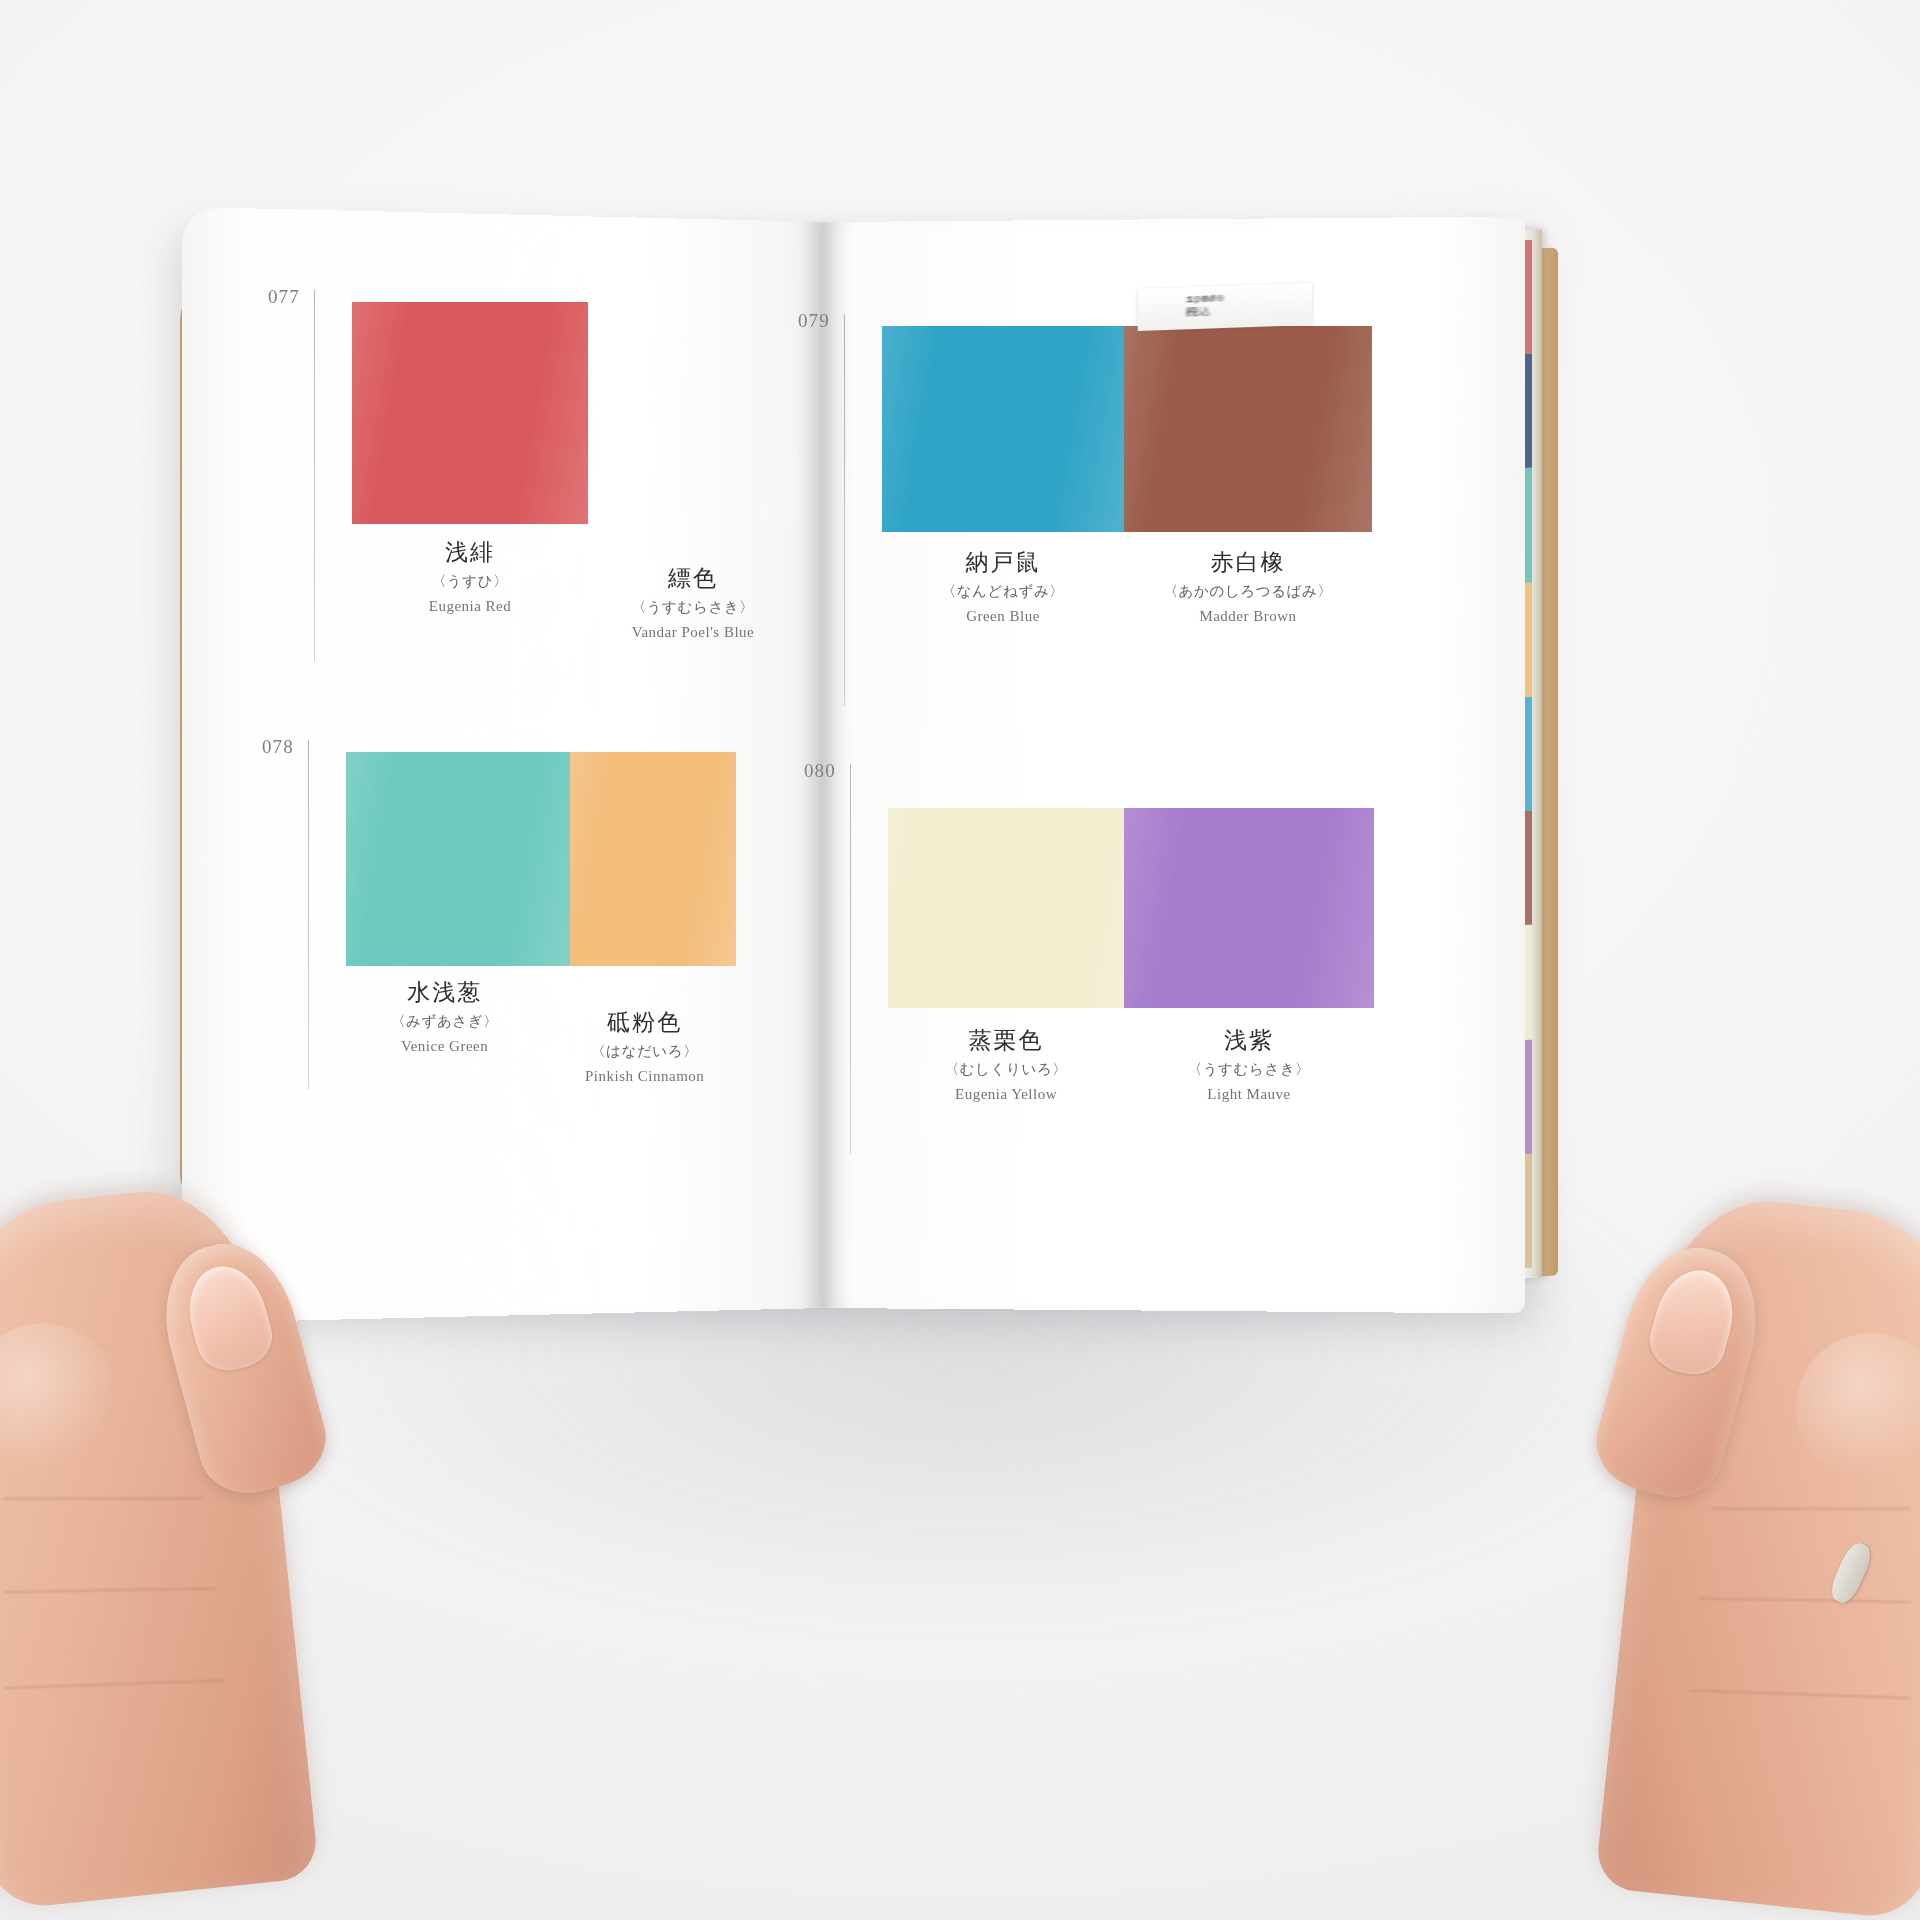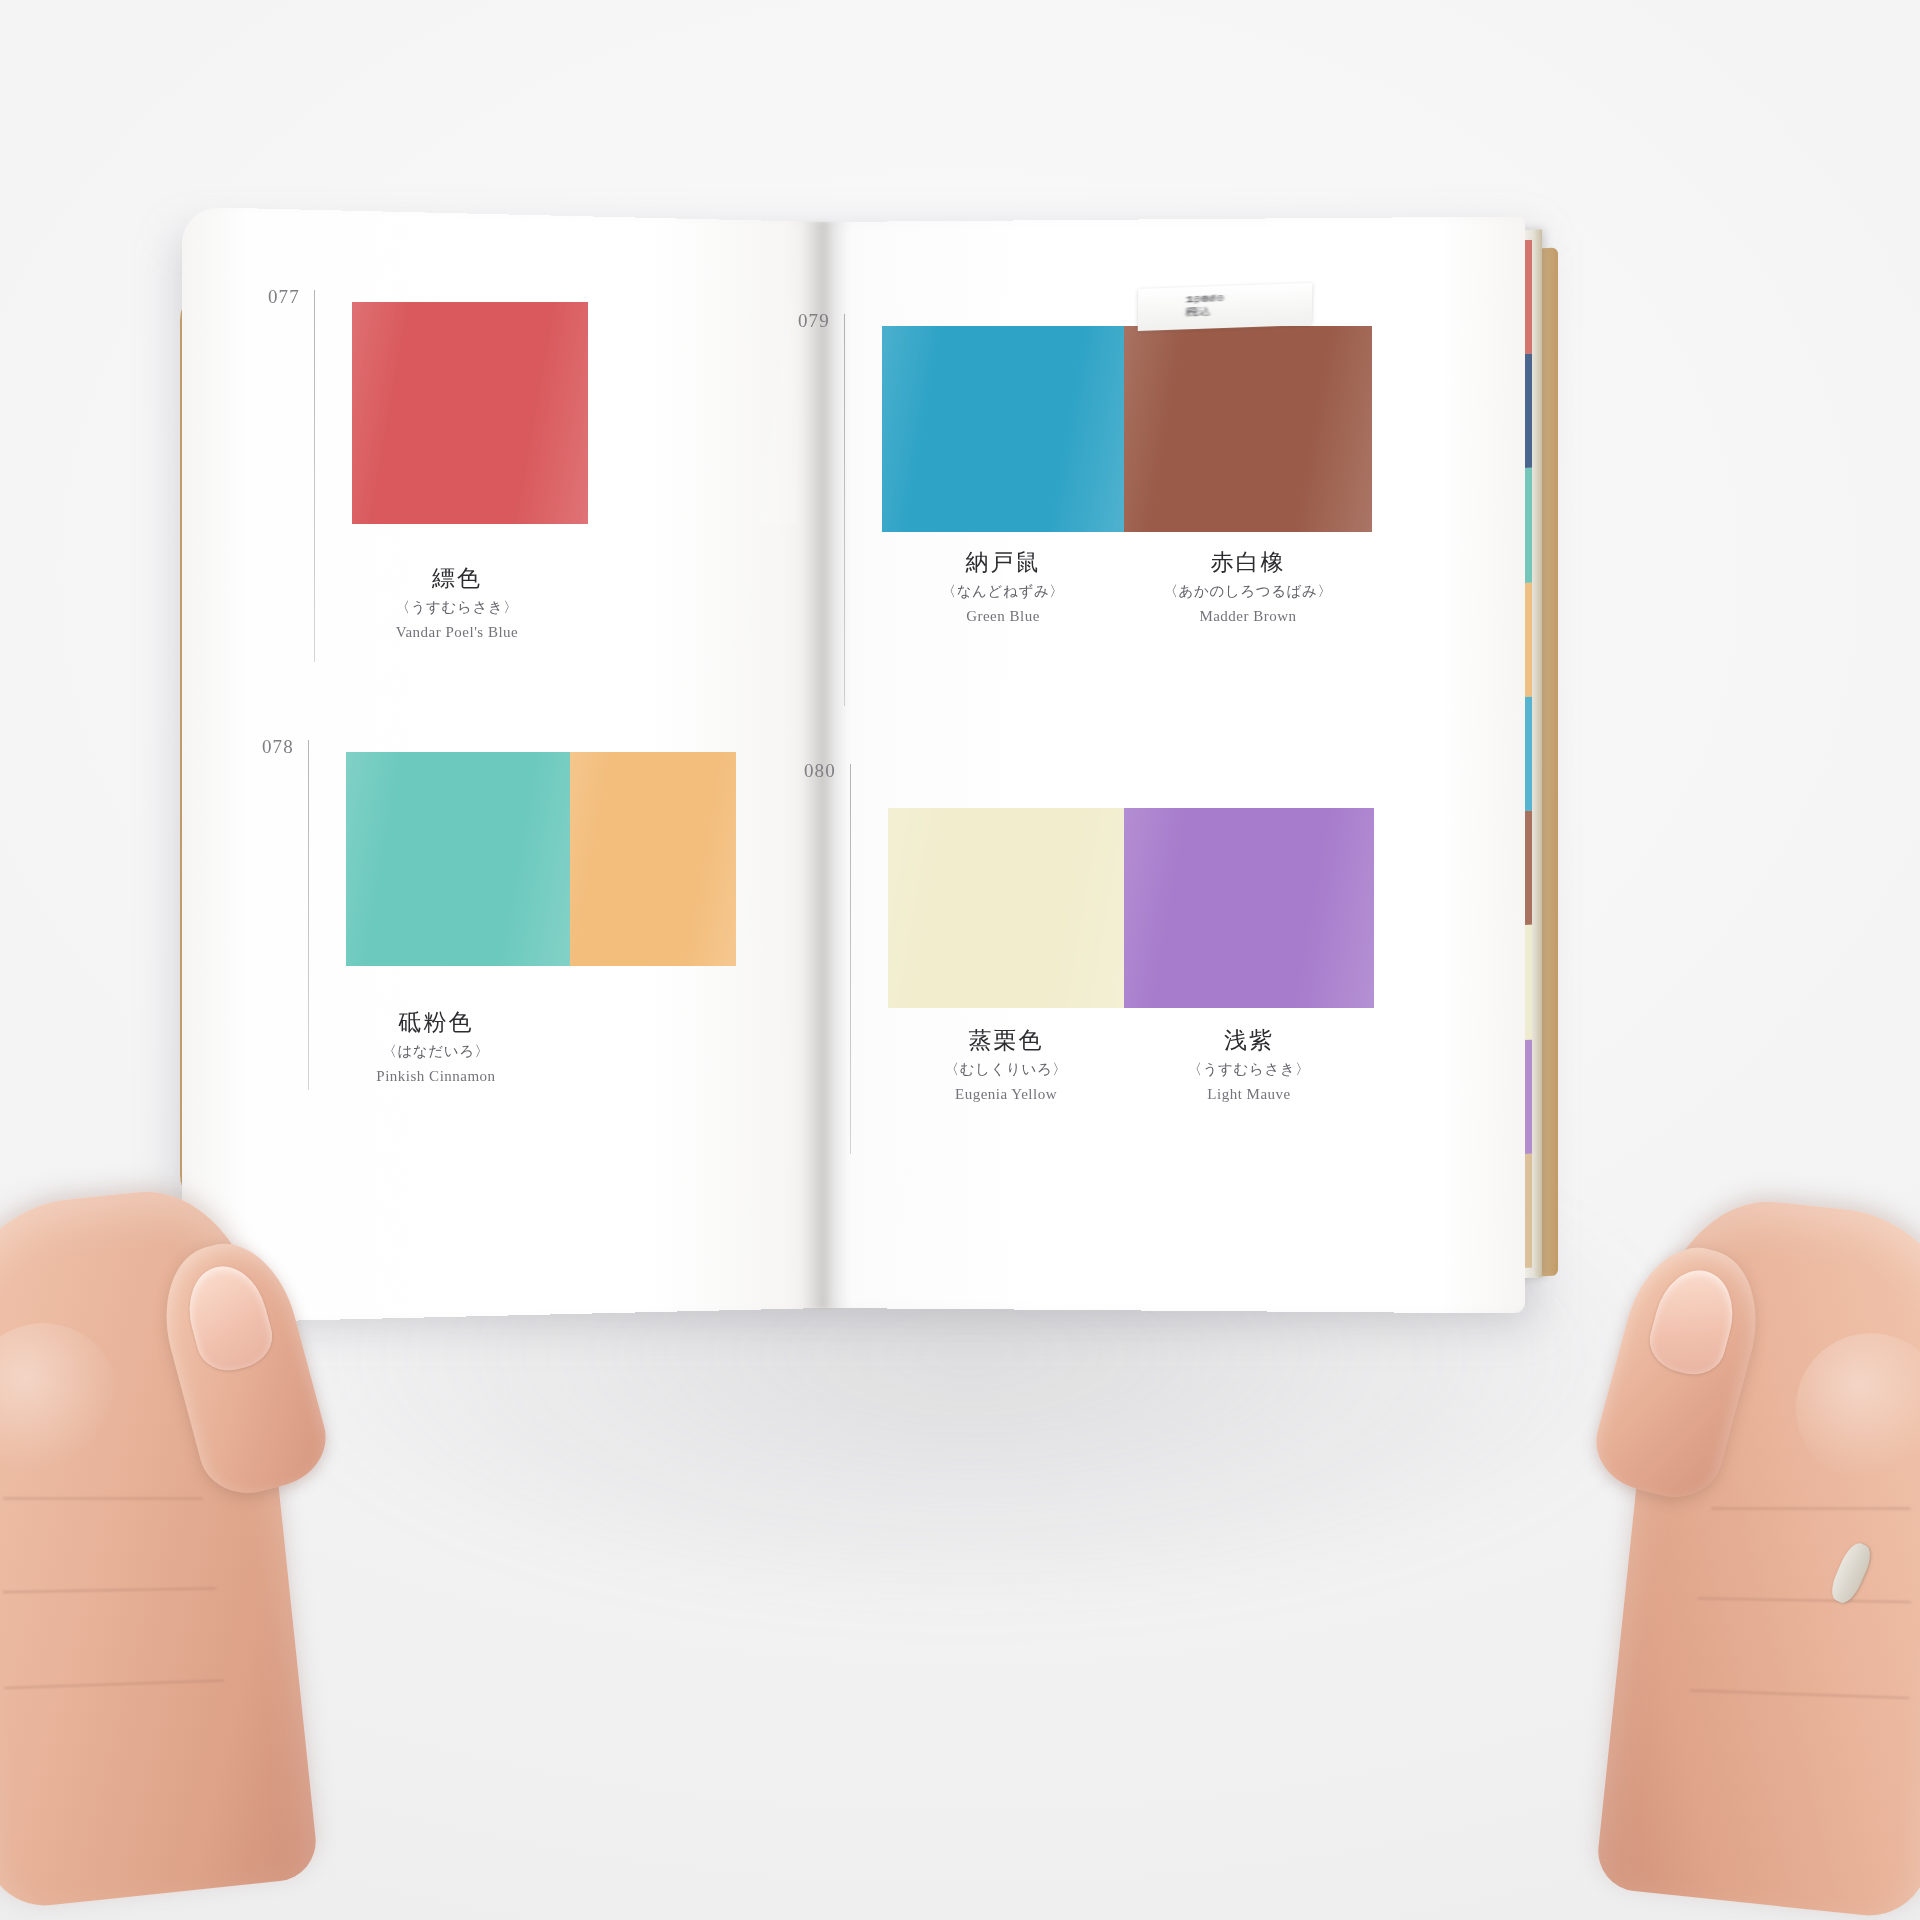--- a/index.html
+++ b/index.html
@@ -217,36 +217,46 @@
   <div class="gutter"></div>
 
   <div class="entry" style="left:118px; top:68px;">
     <div class="rule" style="height:372px;"></div>
     <div class="folio">077</div>
     <div class="swatch-row">
       <div class="swatch" style="width: 236px; height: 222px; background: rgb(217, 89, 92);"></div>
       <div class="swatch" style="width:210px;height:222px;"></div>
     </div>
     <div class="labels" style="left:38px; top:248px; width:446px;">
+      <div class="label" style="width:236px;">
+        <div class="ja">浅緋</div>
+        <div class="kana">〈うすひ〉</div>
+        <div class="en">Eugenia Red</div>
+      </div>
       <div class="label" style="width:210px; padding-top:26px;">
         <div class="ja">縹色</div>
         <div class="kana">〈うすむらさき〉</div>
         <div class="en">Vandar Poel's Blue</div>
       </div>
     </div>
   </div>
 
   <div class="entry" style="left:112px; top:518px;">
     <div class="rule" style="height:350px;"></div>
     <div class="folio">078</div>
     <div class="swatch-row">
       <div class="swatch" style="width: 224px; height: 214px; background: rgb(108, 201, 189);"></div>
       <div class="swatch" style="width: 166px; height: 214px; background: rgb(243, 189, 123);"></div>
     </div>
     <div class="labels" style="left:30px; top:238px; width:400px;">
+      <div class="label" style="width:224px;">
+        <div class="ja">水浅葱</div>
+        <div class="kana">〈みずあさぎ〉</div>
+        <div class="en">Venice Green</div>
+      </div>
       <div class="label" style="width:196px; padding-top:30px;">
         <div class="ja">砥粉色</div>
         <div class="kana">〈はなだいろ〉</div>
         <div class="en">Pinkish Cinnamon</div>
       </div>
     </div>
   </div>
 
   <div class="entry" style="left:648px; top:92px;">
     <div class="rule" style="height:392px;"></div>

